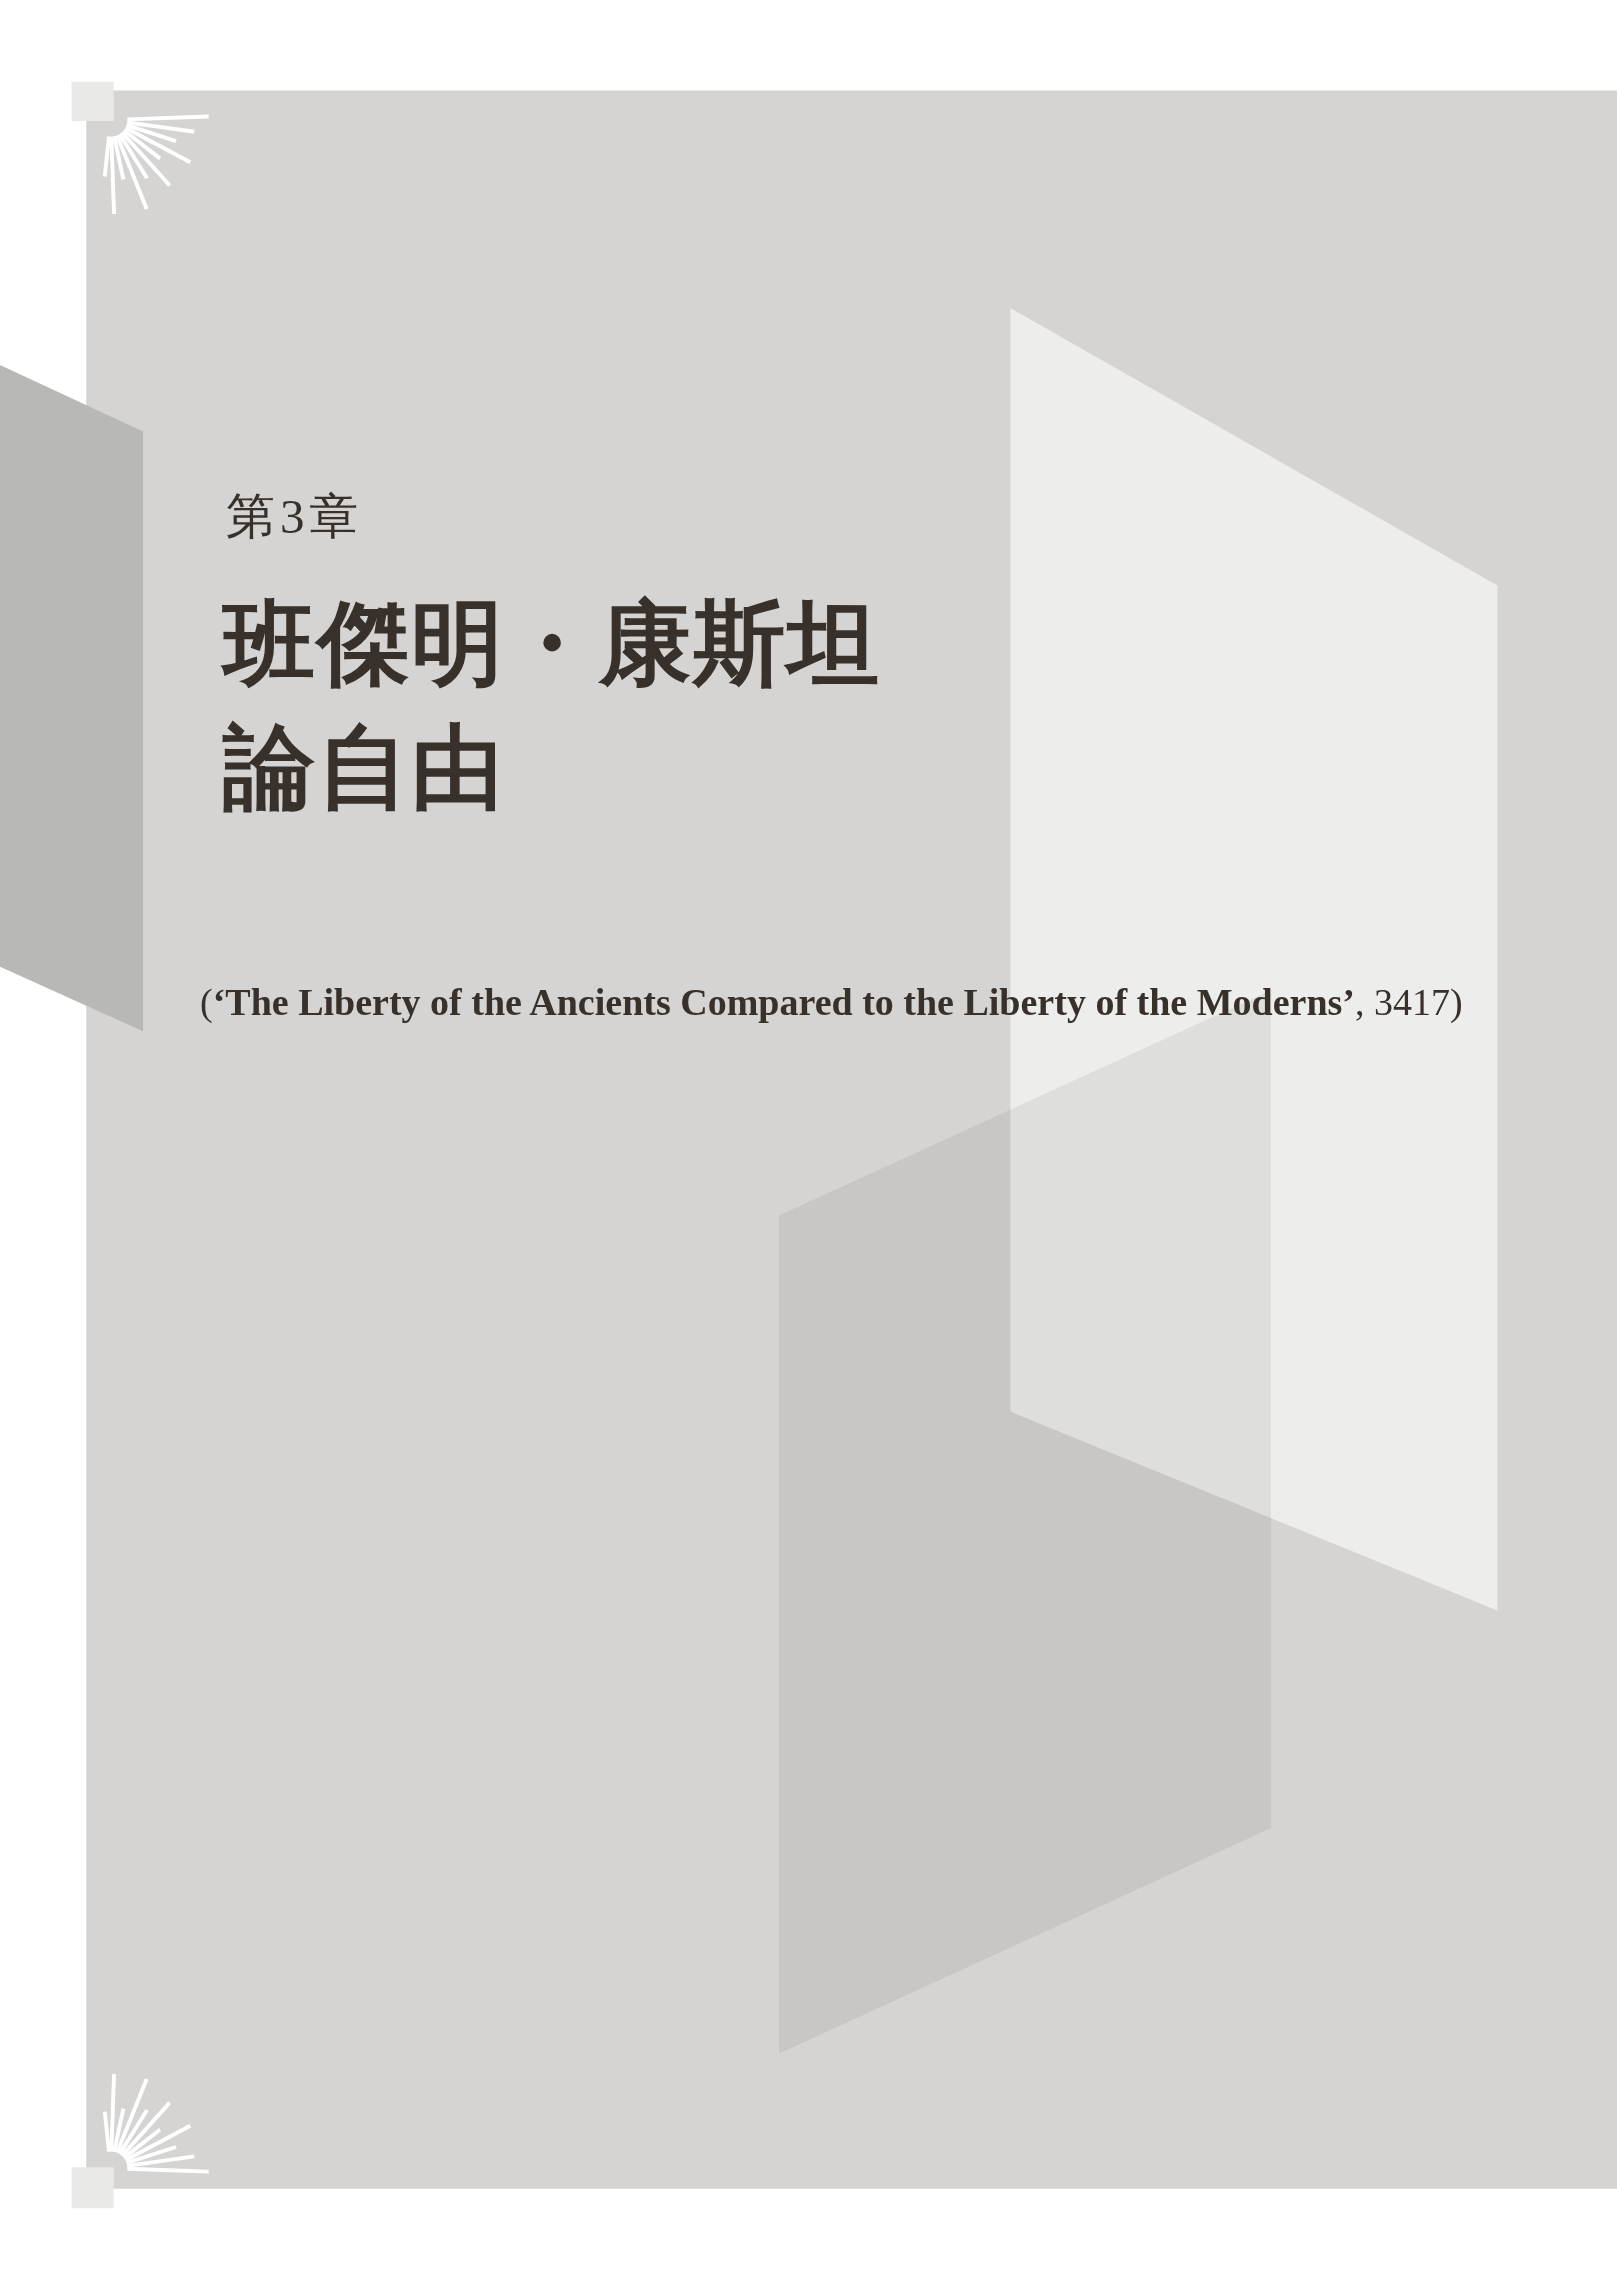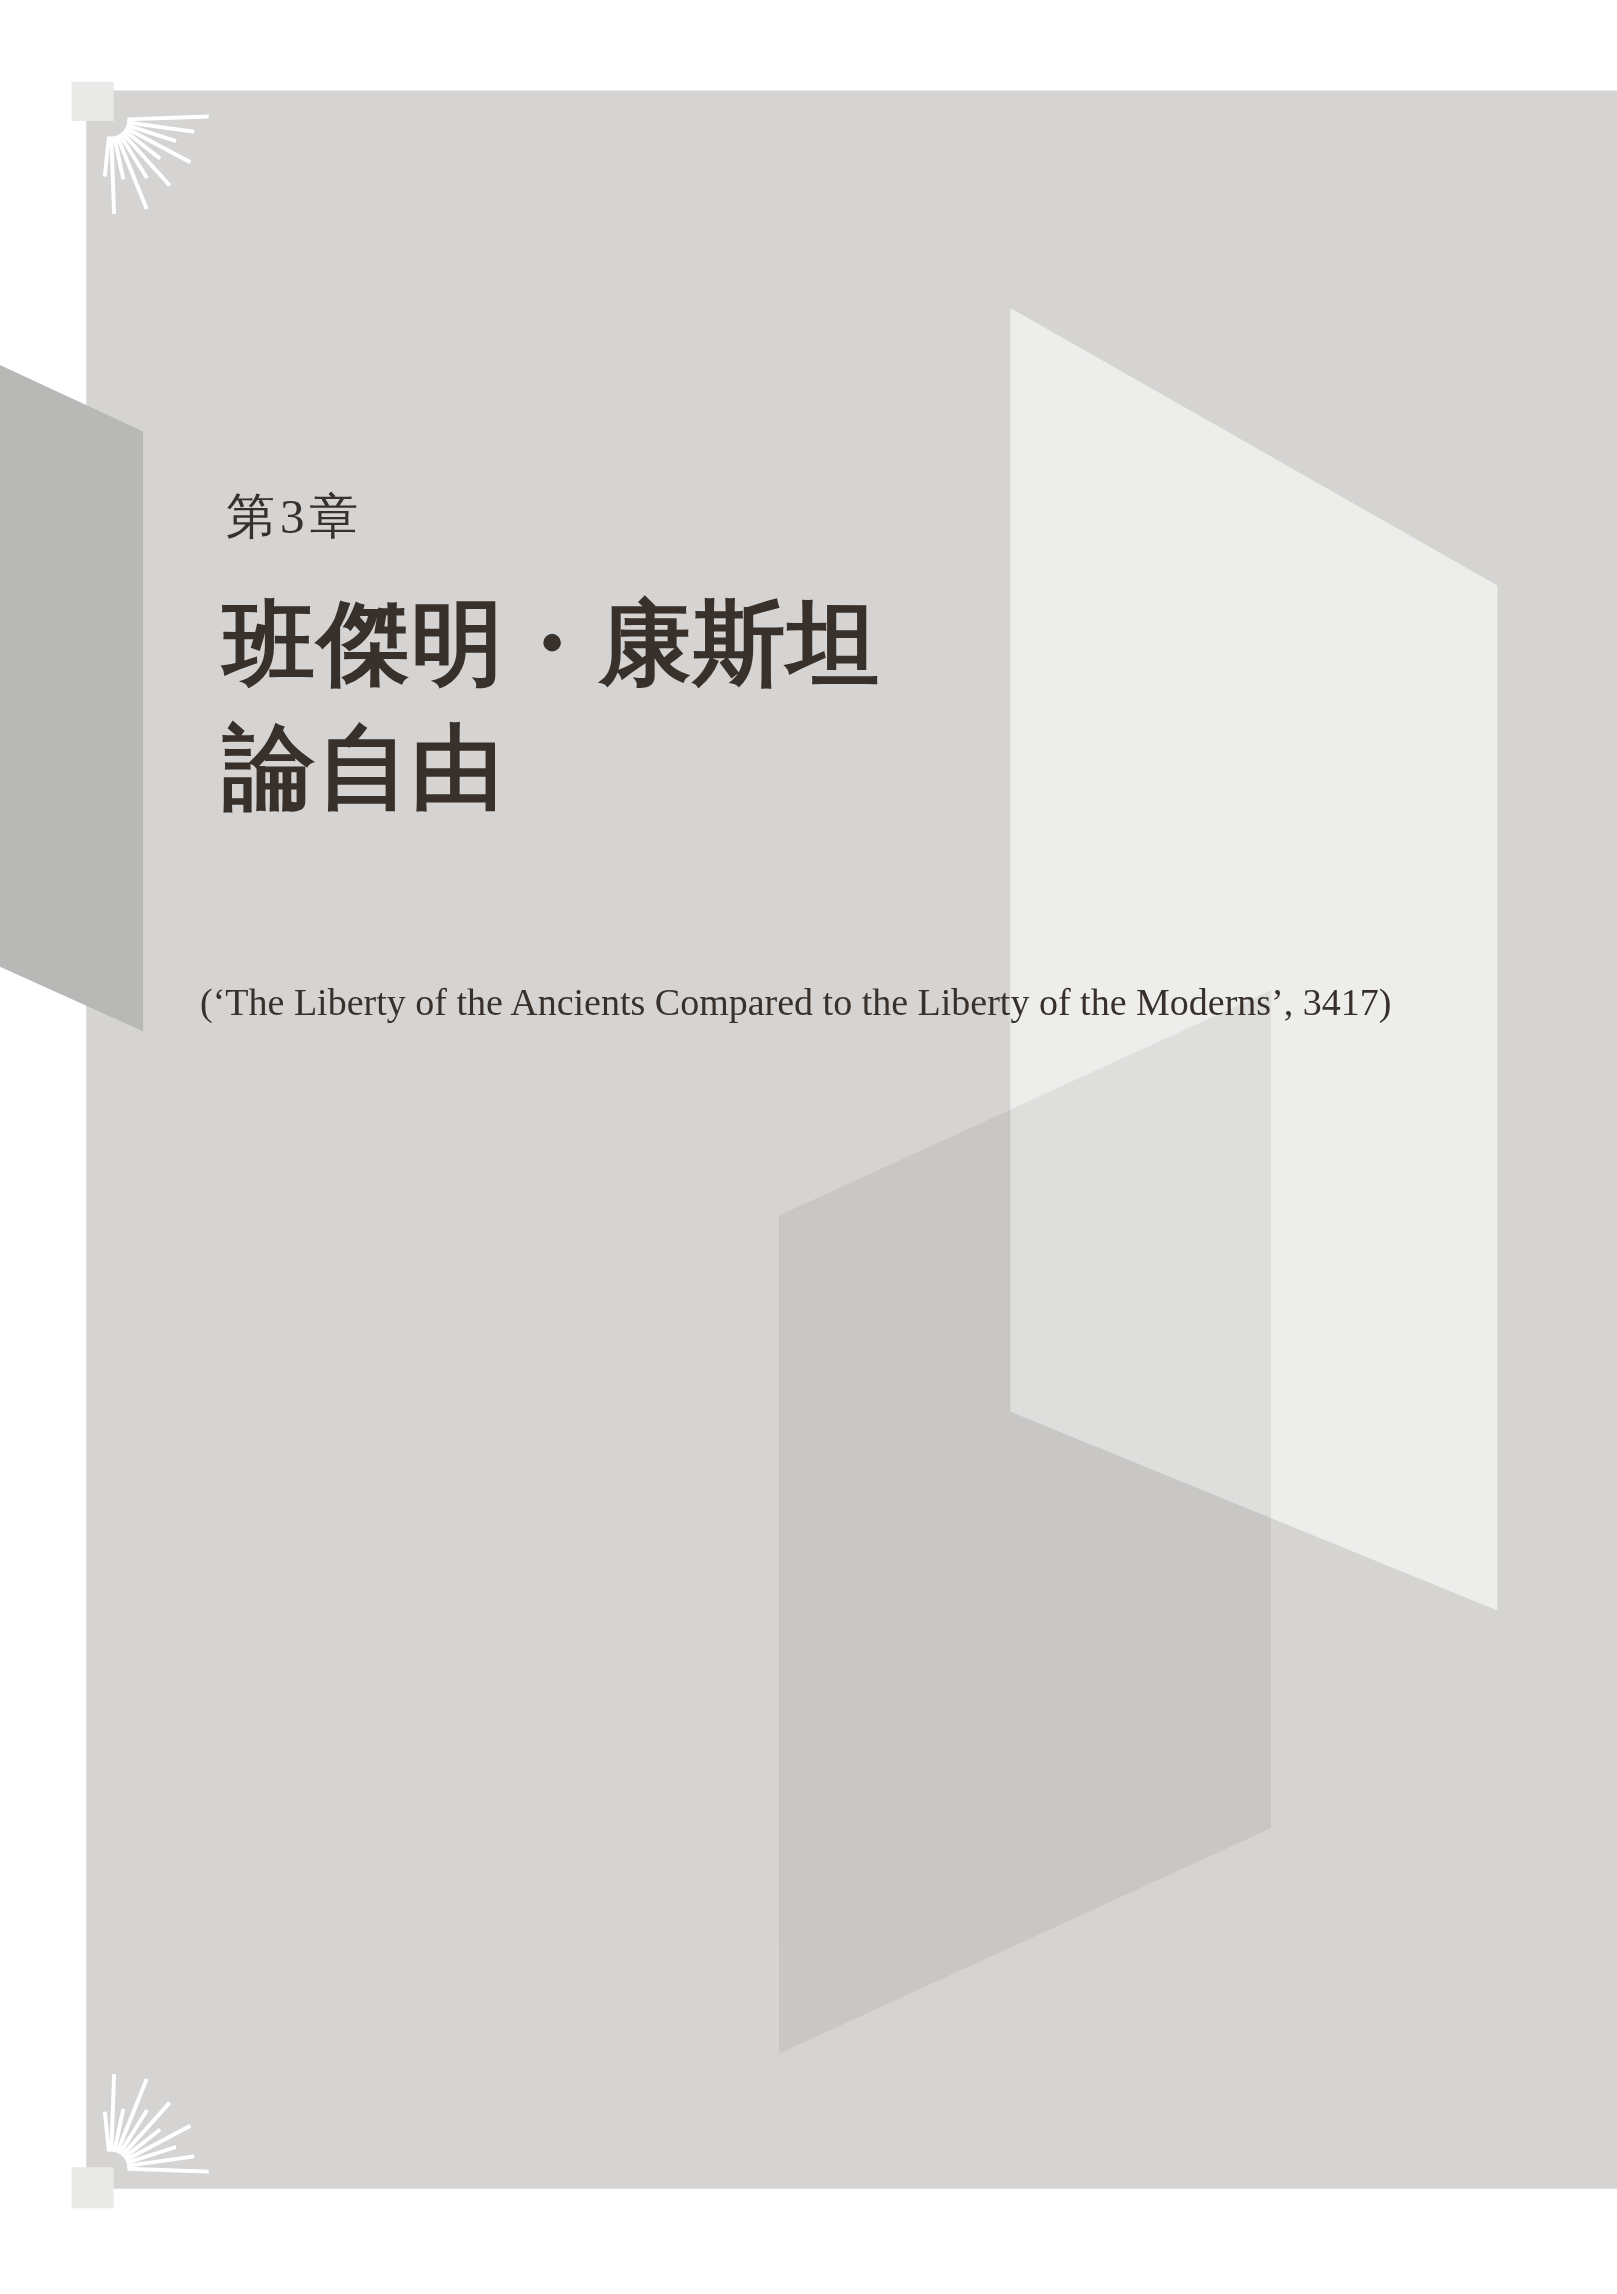--- a/index.html
+++ b/index.html
@@ -22,21 +22,21 @@
     letter-spacing:2px;
   }
   .subtitle{
     left:218px;top:872px;
     font-size:72px;letter-spacing:2.9px;font-weight:400;
   }
   .citation{
     left:200px;top:980px;
     font-size:38px;font-weight:400;letter-spacing:0px;
   }
-  .citation .q{font-weight:400;}
+  .citation .q{font-weight:700;}
 </style>
 </head>
 <body>
 
 <div class="page">
 
   <svg class="bg-art" viewBox="0 0 1650 2341" xmlns="http://www.w3.org/2000/svg">
       <polygon points="88,92 1650,92 1650,2233 88,2233" fill="#d5d4d2"></polygon>
       <polygon points="0,372 146,440 146,1052 0,986" fill="#b8b9b7"></polygon>
       <polygon points="1031,314 1528,597 1528,1643 1031,1440" fill="#edeeec"></polygon>

